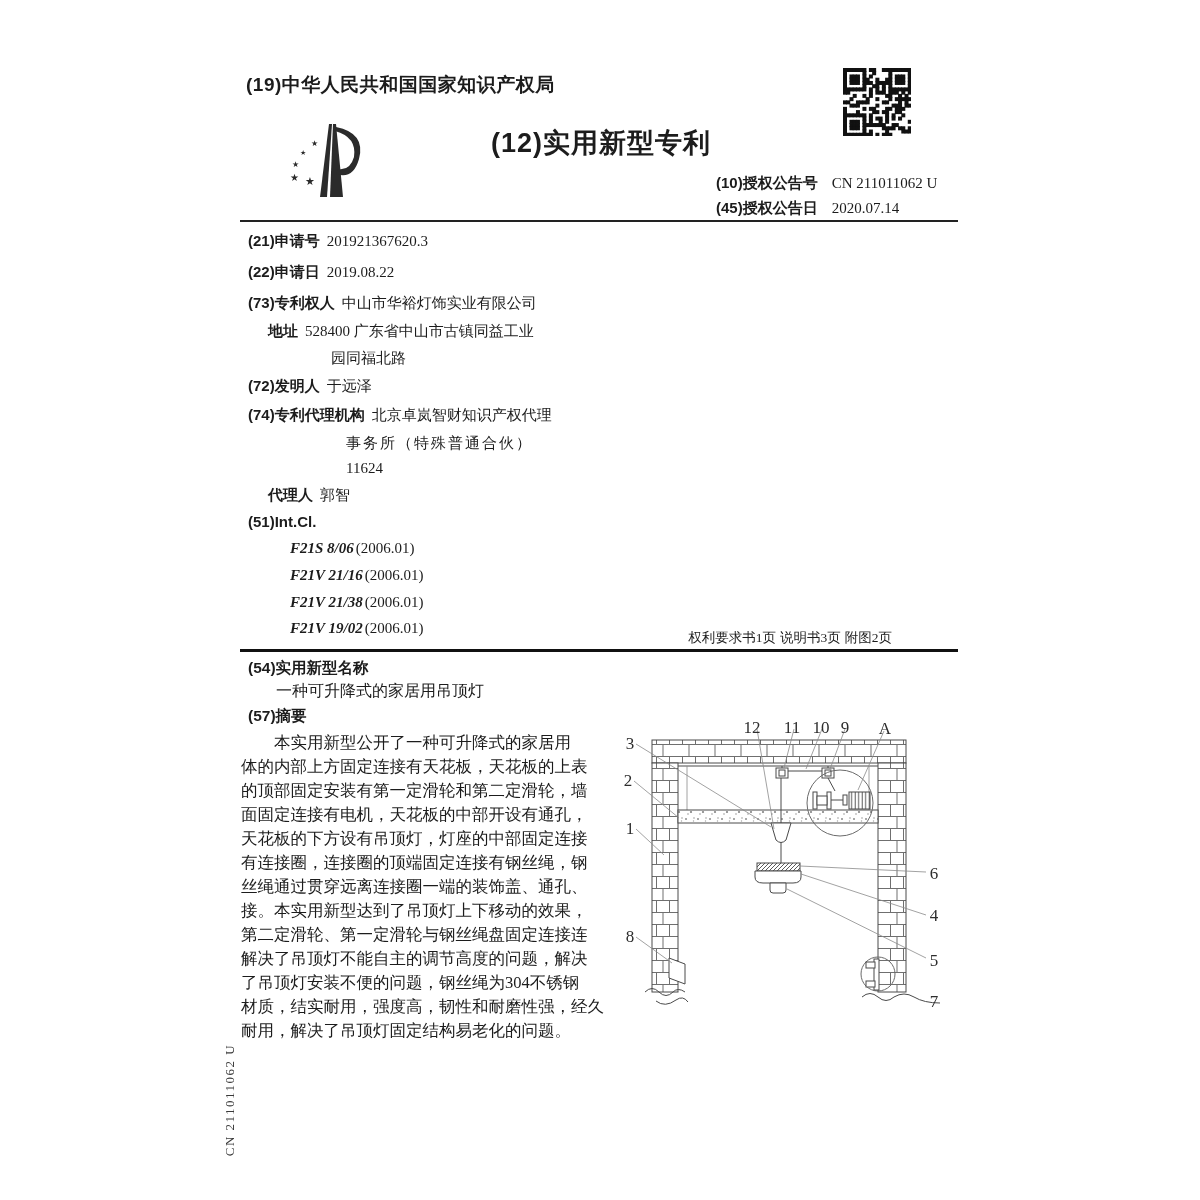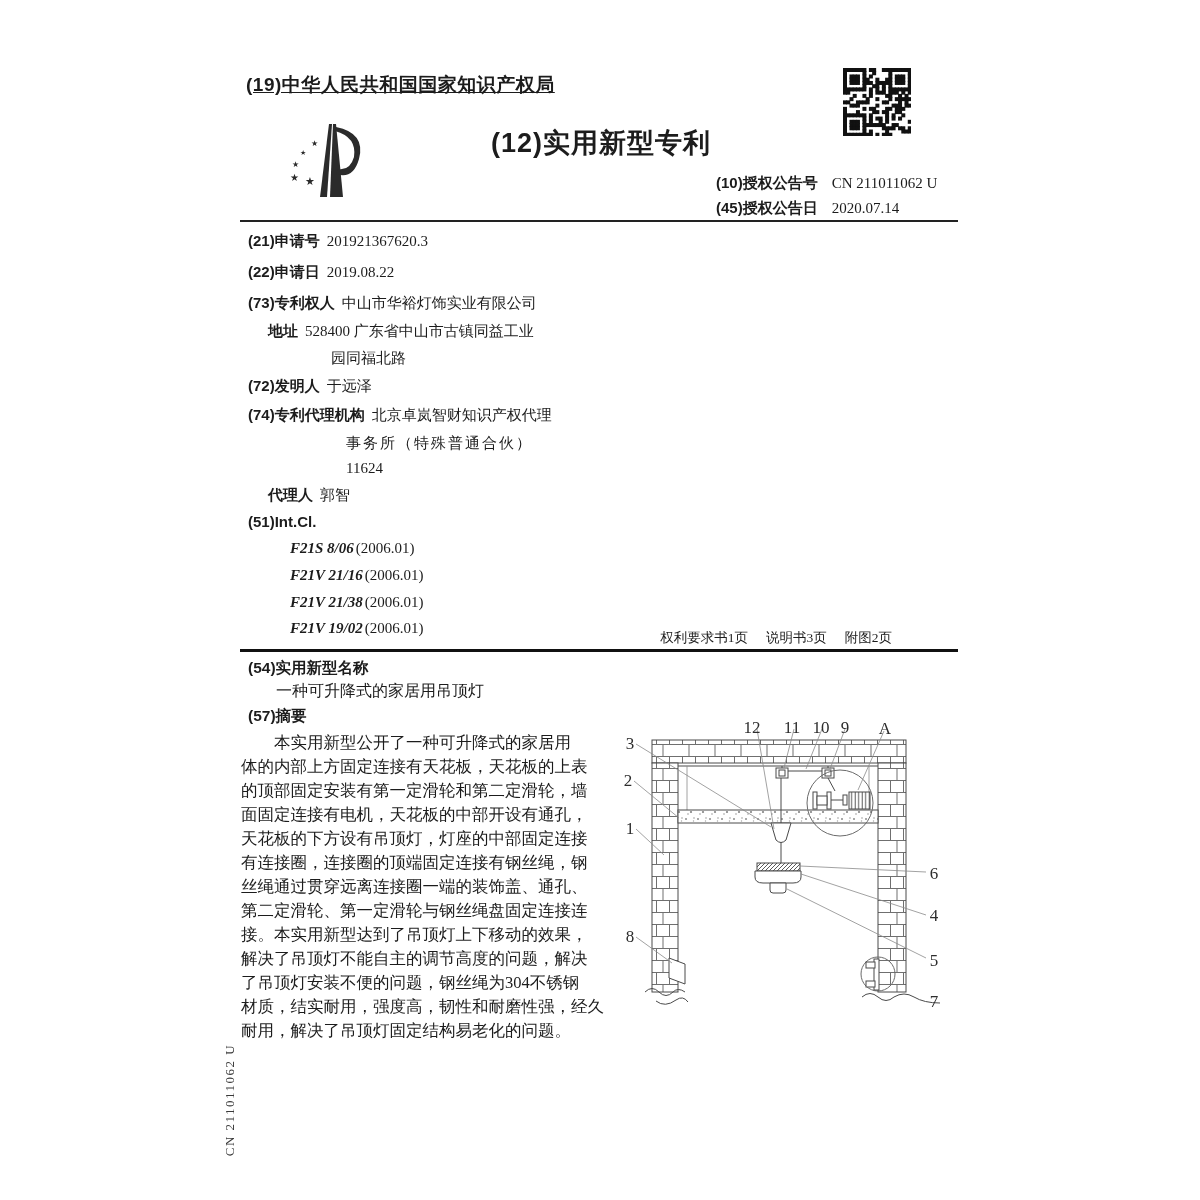--- a/index.html
+++ b/index.html
@@ -2,34 +2,34 @@
 <html><head>
 <meta charset="utf-8">
 <style>
   html,body{margin:0;padding:0;background:#fff;}
   .page{position:relative;width:1200px;height:1200px;background:#ffffff;overflow:hidden;
         color:#1c1c1c;font-family:"Liberation Serif","DejaVu Serif",serif;}
   .abs{position:absolute;white-space:nowrap;}
   .sans{font-family:"Liberation Sans","DejaVu Sans",sans-serif;}
   .serif{font-family:"Liberation Serif","DejaVu Serif",serif;}
   .b{font-weight:bold;}
-  .office{left:246px;top:72px;font-size:19px;letter-spacing:.5px;text-decoration:underline;}
+  .office{left:246px;top:72px;font-size:19px;letter-spacing:.5px;}
   .doc-type{left:491px;top:125px;font-size:27px;letter-spacing:1px;}
   .publine{font-size:15px;}
   .publine .lbl{margin-right:14px;}
   .pub-no{left:716px;top:174px;}
   .pub-date{left:716px;top:199px;}
   .rule{position:absolute;background:#222;}
   .rule.thin{left:240px;top:220px;width:718px;height:2px;}
   .rule.thick{left:240px;top:649px;width:718px;height:3px;background:#111;}
   .row{font-size:15px;}
   .row .lbl{margin-right:7px;}
   .ipc{font-size:15px;margin-left:20px;}
   .ipc .code{font-style:italic;font-weight:bold;font-family:"Liberation Serif","DejaVu Serif",serif;margin-right:2px;}
-  .pages{left:auto;right:308px;top:629px;font-size:13.5px;display:flex;gap:18px;}
+  .pages{left:auto;right:308px;top:629px;font-size:13.5px;display:flex;gap:4px;}
   .sec-lbl{font-size:15.5px;}
   .title-line{left:276px;top:681px;font-size:16px;}
   .abstract{position:absolute;left:241px;top:731px;width:360px;font-size:16.5px;line-height:24px;}
   .abstract div{white-space:nowrap;}
   .abstract div:first-child{text-indent:2em;}
   .side-num{left:160px;top:1030px;width:140px;height:140px;}
   .side-num span{position:absolute;left:70px;top:70px;transform:translate(-50%,-50%) rotate(-90deg);
     font-size:13px;letter-spacing:1.5px;color:#3a3a3a;font-family:"Liberation Serif","DejaVu Serif",serif;}
   svg text.fig-lbl{font-family:"Liberation Serif","DejaVu Serif",serif;font-size:17px;fill:#2d2d2d;}
   svg .thinln{stroke:#8a8a8a;stroke-width:.8;fill:none;}
@@ -345,22 +345,22 @@
   <div class="abs sec-lbl sans b" style="left:248px;top:706px">(57)摘要</div>
 
   <div class="abstract">
     <div>本实用新型公开了一种可升降式的家居用</div>
     <div>体的内部上方固定连接有天花板，天花板的上表</div>
     <div>的顶部固定安装有第一定滑轮和第二定滑轮，墙</div>
     <div>面固定连接有电机，天花板的中部开设有通孔，</div>
     <div>天花板的下方设有吊顶灯，灯座的中部固定连接</div>
     <div>有连接圈，连接圈的顶端固定连接有钢丝绳，钢</div>
     <div>丝绳通过贯穿远离连接圈一端的装饰盖、通孔、</div>
+    <div>接。本实用新型达到了吊顶灯上下移动的效果，</div>
     <div>第二定滑轮、第一定滑轮与钢丝绳盘固定连接连</div>
-    <div>接。本实用新型达到了吊顶灯上下移动的效果，</div>
     <div>解决了吊顶灯不能自主的调节高度的问题，解决</div>
     <div>了吊顶灯安装不便的问题，钢丝绳为304不锈钢</div>
     <div>材质，结实耐用，强度高，韧性和耐磨性强，经久</div>
     <div>耐用，解决了吊顶灯固定结构易老化的问题。</div>
   </div>
 
   <svg class="abs" style="left:610px;top:700px;width:355px;height:322px" viewBox="610 700 355 322">
     <defs>
       <pattern id="brick" width="26" height="24" patternUnits="userSpaceOnUse">
         <rect width="26" height="24" fill="#fff"></rect>

